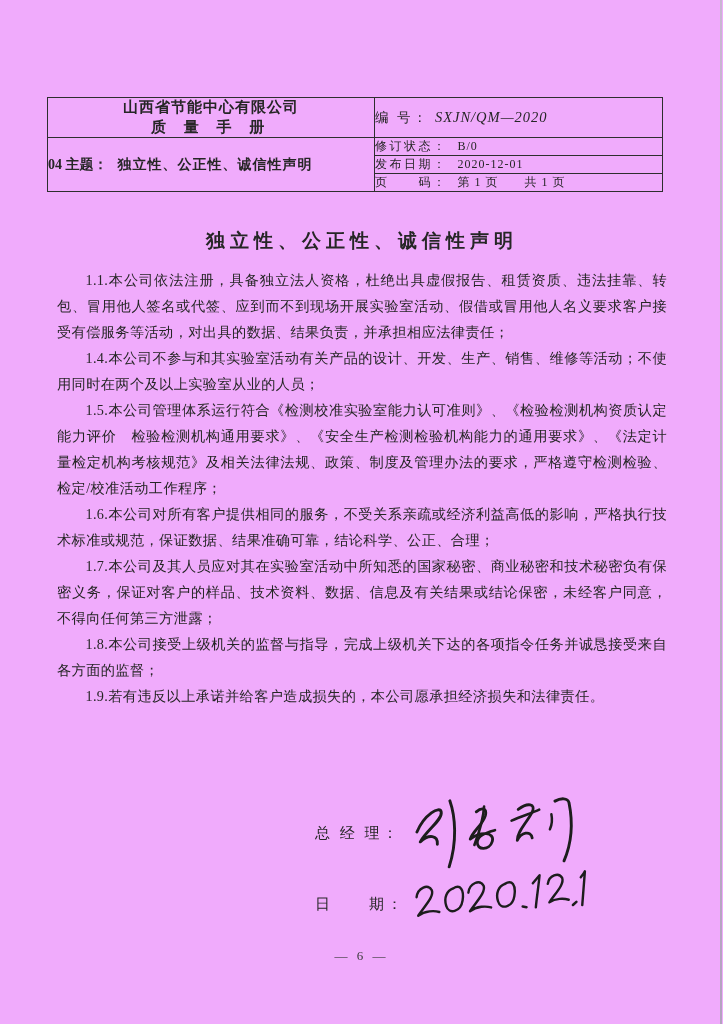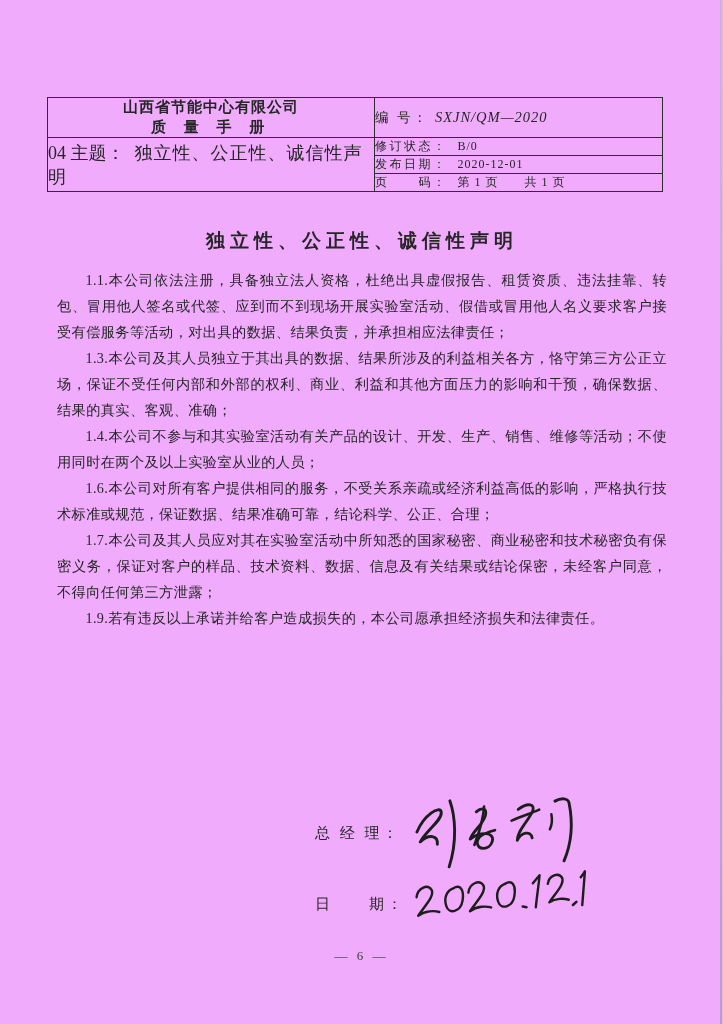--- a/index.html
+++ b/index.html
@@ -18,21 +18,21 @@
     position:absolute; left:47px; top:97px; width:616px; height:93px;
     border-collapse:collapse; table-layout:fixed;
   }
   table.header-table td { border:1.7px solid #2e2e2e; padding:0; vertical-align:middle; }
   td.cell-company { width:326px; text-align:center; }
   .company-name { font-size:15px; font-weight:bold; letter-spacing:1px; }
   .manual-name  { font-size:15px; font-weight:bold; letter-spacing:7px; margin-top:1px; }
   td.cell-docno { padding-left:14px; font-size:13.5px; }
   .lbl { letter-spacing:2.5px; }
   .docno-value { font-style:italic; font-size:14.5px; margin-left:6px; letter-spacing:1px; }
-  td.cell-subject { padding-left:10px; font-size:18px; font-weight:normal; }
+  td.cell-subject { padding-left:10px; font-size:14px; font-weight:bold; }
   .subject-value { margin-left:10px; letter-spacing:1px; }
   tr.small-row { height:18px; }
   td.cell-meta { padding-left:8px; font-size:12px; }
   .meta-value { margin-left:10px; letter-spacing:1px; }
 
   
   .content { position:absolute; left:57px; top:228px; width:610px; }
   .doc-title {
     margin:0 0 13px 0; font-size:19px; font-weight:bold;
     letter-spacing:5px; text-align:center;
@@ -91,24 +91,25 @@
       <td class="cell-meta">
         <span class="lbl">页　　码：</span><span class="meta-value">第 1 页　　共 1 页</span>
       </td>
     </tr>
   </tbody>
     </table>
 
   <div class="content">
     <h1 class="doc-title">独立性、公正性、诚信性声明</h1>
     <p>1.1.本公司依法注册，具备独立法人资格，杜绝出具虚假报告、租赁资质、违法挂靠、转包、冒用他人签名或代签、应到而不到现场开展实验室活动、假借或冒用他人名义要求客户接受有偿服务等活动，对出具的数据、结果负责，并承担相应法律责任；</p>
-    <p>1.3.本公司及其人员独立于其出具的数据、结果所涉及的利益相关各方，恪守第三方公正立场，保证不受任何内部和外部的权利、商业、利益和其他方面压力的影响和干预，确保数据、结果的真实、客观、准确；</p>
     <p>1.4.本公司不参与和其实验室活动有关产品的设计、开发、生产、销售、维修等活动；不使用同时在两个及以上实验室从业的人员；</p>
+    <p>1.5.本公司管理体系运行符合《检测校准实验室能力认可准则》、《检验检测机构资质认定能力评价　检验检测机构通用要求》、《安全生产检测检验机构能力的通用要求》、《法定计量检定机构考核规范》及相关法律法规、政策、制度及管理办法的要求，严格遵守检测检验、检定/校准活动工作程序；</p>
     <p>1.6.本公司对所有客户提供相同的服务，不受关系亲疏或经济利益高低的影响，严格执行技术标准或规范，保证数据、结果准确可靠，结论科学、公正、合理；</p>
     <p>1.7.本公司及其人员应对其在实验室活动中所知悉的国家秘密、商业秘密和技术秘密负有保密义务，保证对客户的样品、技术资料、数据、信息及有关结果或结论保密，未经客户同意，不得向任何第三方泄露；</p>
+    <p>1.8.本公司接受上级机关的监督与指导，完成上级机关下达的各项指令任务并诚恳接受来自各方面的监督；</p>
     <p>1.9.若有违反以上承诺并给客户造成损失的，本公司愿承担经济损失和法律责任。</p>
   </div>
 
   <div class="signature-block">
     <div class="sig-row">
       <span class="sig-label">总 经 理：</span>
       <svg class="handwriting sig-svg" width="190" height="80" viewBox="0 0 190 80" aria-label="刘出利">
 
         <path d="M10 36 C18 19, 34 10, 35 17 C36 25, 20 34, 13 46 C22 38, 31 40, 30 49" stroke-width="2.9"></path>
         <path d="M44 6 C49 22, 50 47, 41 72" stroke-width="2.9"></path>

